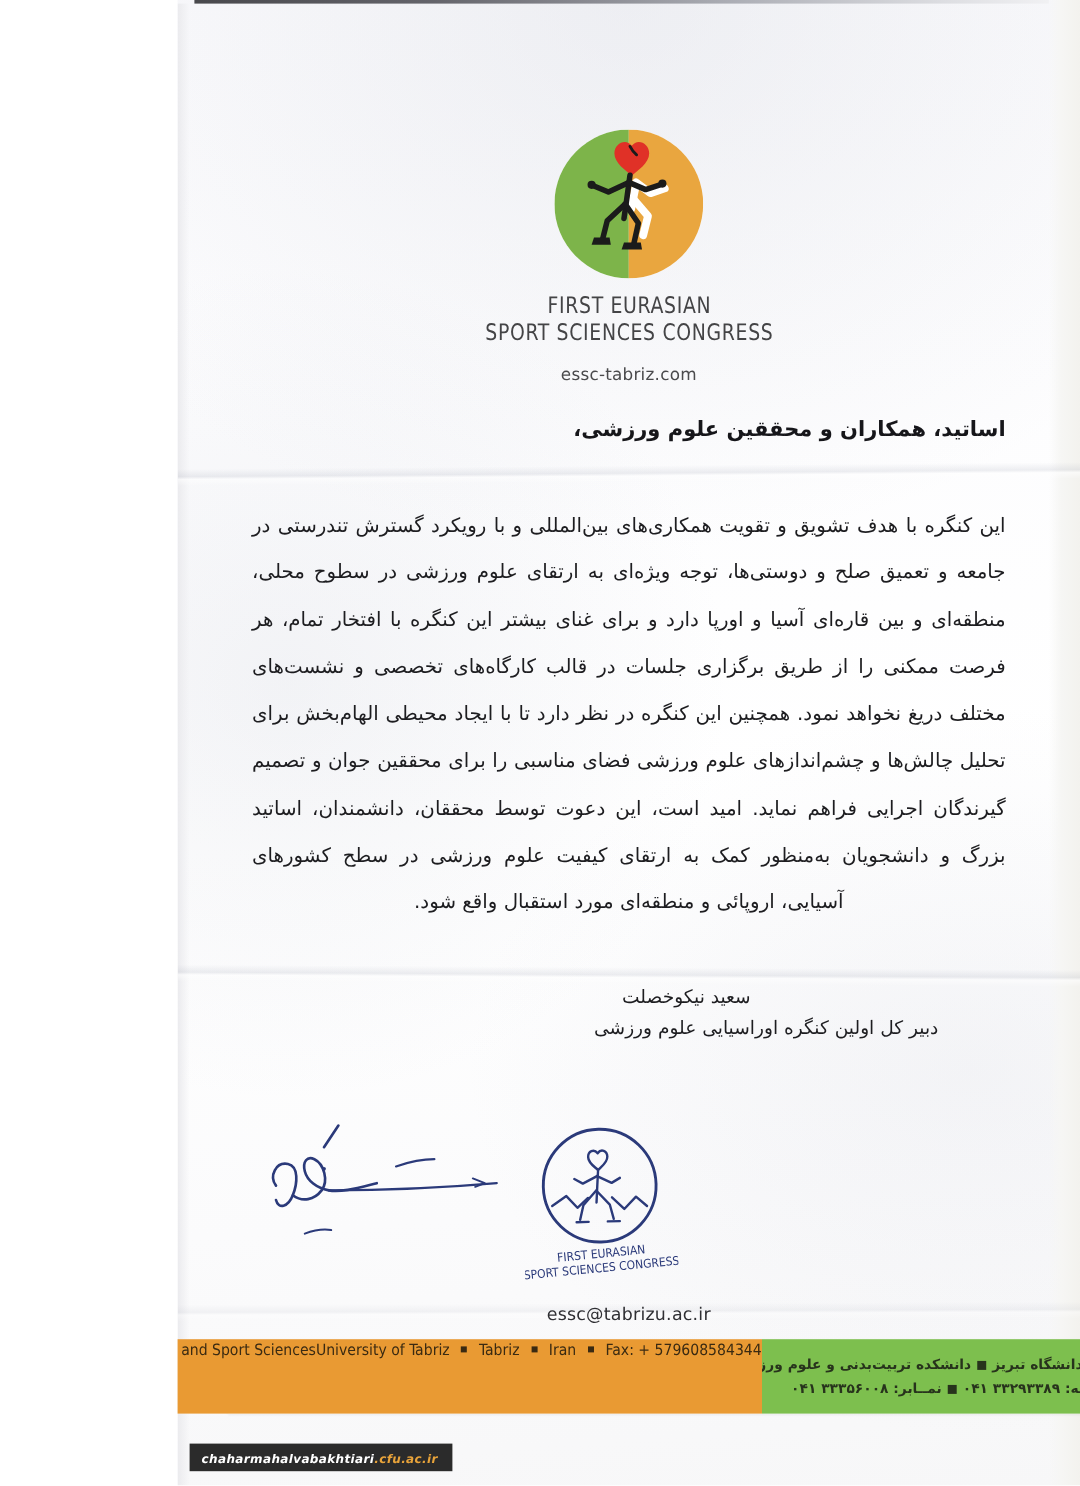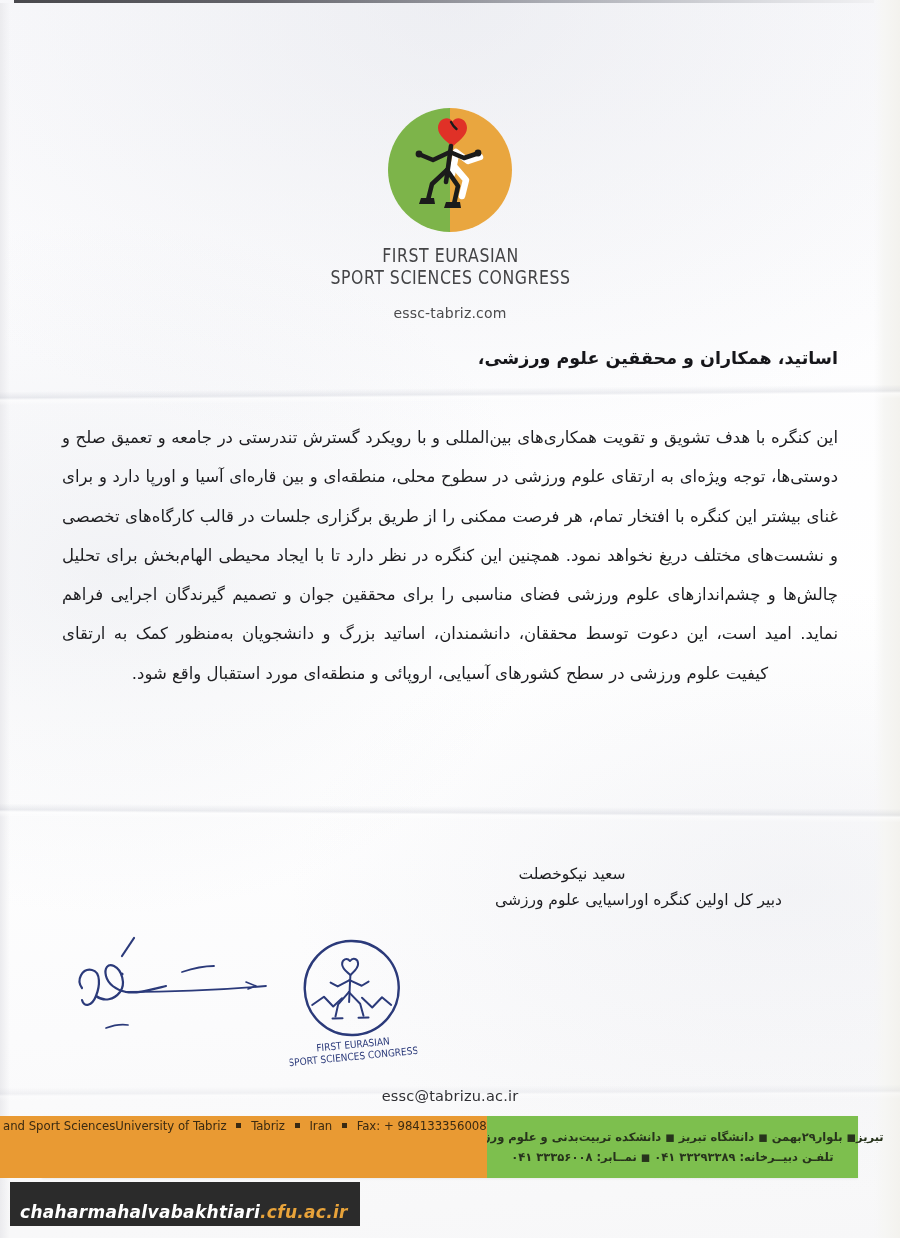--- a/index.html
+++ b/index.html
@@ -11,21 +11,21 @@
   body {
     width: 900px;
     height: 1238px;
     overflow: hidden;
     font-family: "DejaVu Sans", "Liberation Sans", sans-serif;
   }
 
   
   .scan {
     position: relative;
-    width: 900px;
+    width: 752px;
     height: 1238px;
     background:
       radial-gradient(ellipse 120% 60% at 50% 0%, rgba(205,208,218,0.30) 0%, rgba(255,255,255,0) 62%),
       radial-gradient(ellipse 70% 40% at 12% 46%, rgba(198,202,214,0.22) 0%, rgba(255,255,255,0) 70%),
       radial-gradient(ellipse 80% 35% at 88% 72%, rgba(200,203,215,0.18) 0%, rgba(255,255,255,0) 70%),
       linear-gradient(176deg, #fbfbfd 0%, #fdfdfe 30%, #ffffff 55%, #fbfbfc 80%, #f7f7f8 100%);
     overflow: hidden;
   }
   .scan-edge-top {
     position: absolute; top: 0; left: 14px; right: 26px; height: 3px;
@@ -111,21 +111,21 @@
   .para {
     margin: 0 0 2px 0;
     line-height: 2.38;
     text-align: justify;
     text-align-last: right;
   }
   .para.lastcenter { text-align-last: center; }
 
   
   .sign-block {
-    position: absolute; top: 862px; right: 0; left: 0;
+    position: absolute; top: 819px; right: 0; left: 0;
     direction: rtl;
     color: #1d1d20;
     font-size: 15.5px;
     line-height: 1.62;
   }
   .sign-name { padding-right: 0; text-align: center; width: 420px; margin-right: 118px; }
   .sign-name .nm { display: block; }
   .sign-role { display: block; margin-top: 1px; text-align: right; }
 
   
@@ -191,22 +191,22 @@
     vertical-align: middle;
   }
 
   
   .watermark {
     position: absolute; left: 10px; bottom: 12px;
     background: #2b2b2b;
     color: #ffffff;
     font-style: italic;
     font-weight: bold;
-    font-size: 17px;
-    padding: 20px 12px 4px 10px;
+    font-size: 10px;
+    padding: 8px 12px 4px 10px;
     direction: ltr;
     letter-spacing: .3px;
     font-family: "DejaVu Sans", "Liberation Sans", sans-serif;
   }
   .watermark .wm-dom { font-style: italic; }
 </style>
 </head>
 <body>
 
 <div class="scan">
@@ -314,21 +314,21 @@
     </div>
     <div class="footer-en" style="background:#E99A33">
       <span class="el">Faculty of Physical Education and Sport Sciences</span>
       <span class="el">
         <span>University of Tabriz</span>
         <span class="bullet-sq"></span>
         <span>Tabriz</span>
         <span class="bullet-sq"></span>
         <span>Iran</span>
         <span class="bullet-sq"></span>
-        <span>Fax: + 984133356008</span>
+        <span>Fax: + 579608584344</span>
       </span>
     </div>
   </div>
 
   <div class="watermark">
     <span>chaharmahalvabakhtiari</span><span class="wm-dom" style="color:#e8a33a">.cfu.ac.ir</span>
   </div>
 
 </div>
 

